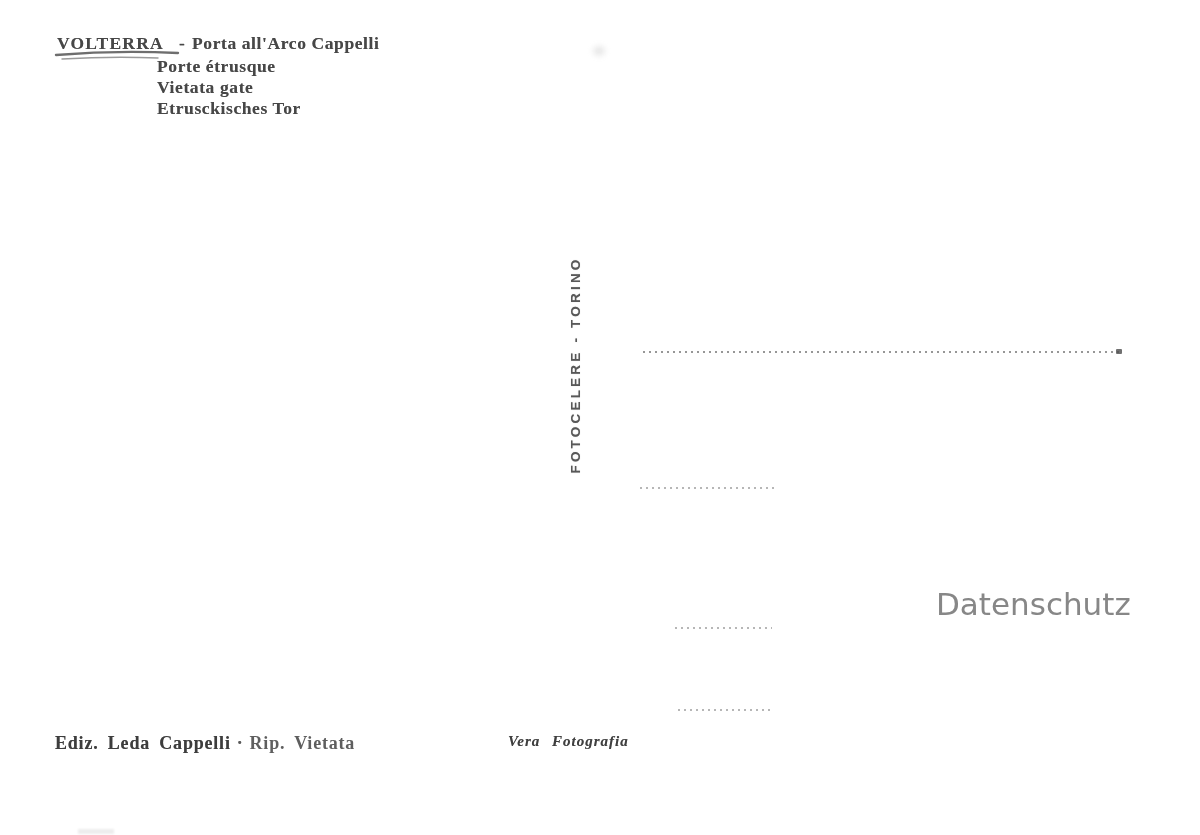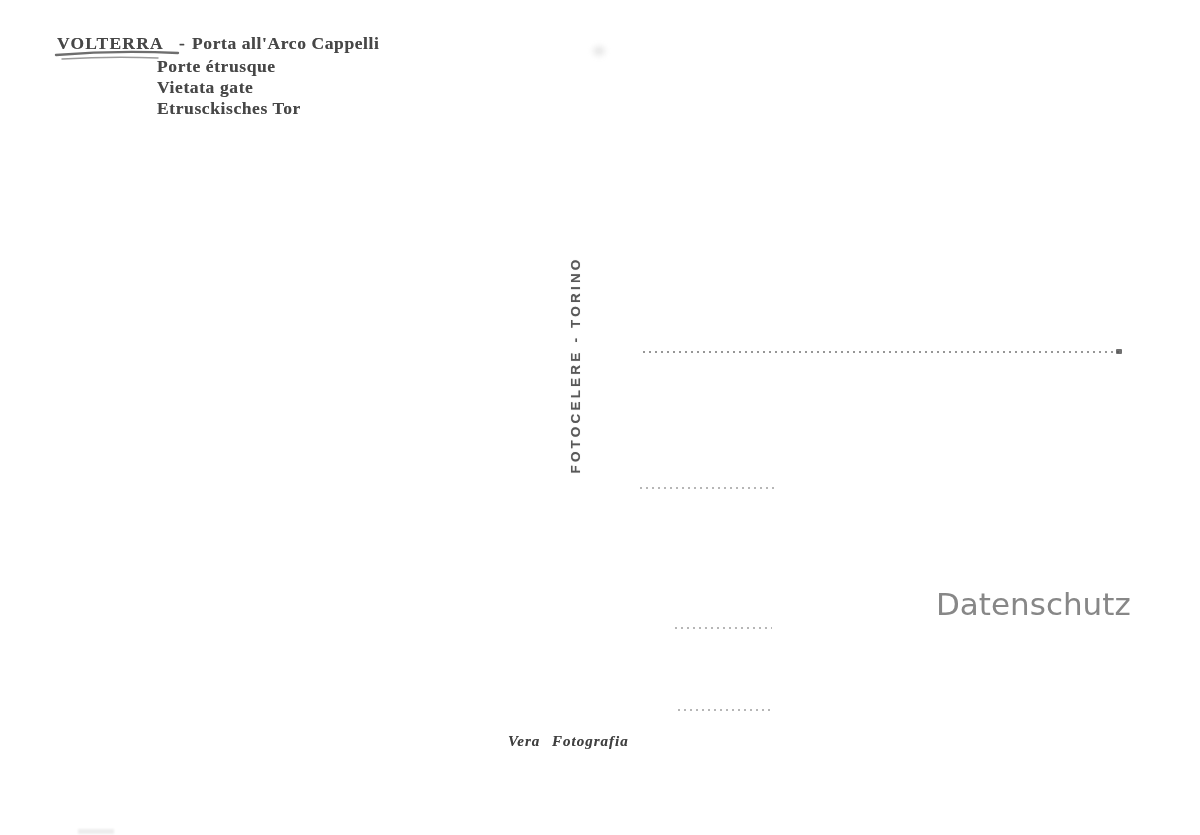--- a/index.html
+++ b/index.html
@@ -139,18 +139,21 @@
   <div class="publisher">FOTOCELERE - TORINO</div>
 
   <div class="dotline" id="dot1"></div>
   <div id="dot1-end"></div>
   <div class="dotline faded" id="dot2"></div>
   <div class="dotline faded" id="dot3"></div>
   <div class="dotline faded" id="dot4"></div>
 
   <div class="wm" id="wm2">Datenschutz</div>
 
+  <div class="footer-left">
+    <span>Ediz. Leda Cappelli</span><span class="sep">·</span><span class="rights">Rip. Vietata</span>
+  </div>
   <div class="footer-center">Vera Fotografia</div>
 
   <div class="smudge-top"></div>
   <div class="smudge-bottom"></div>
 
 </div>
 
 </body></html>

